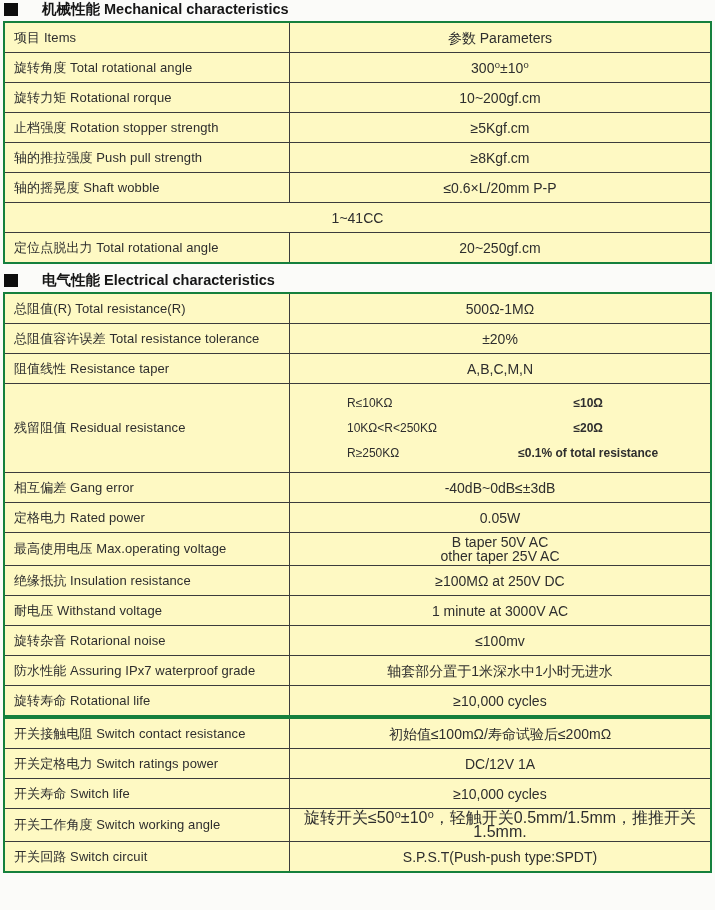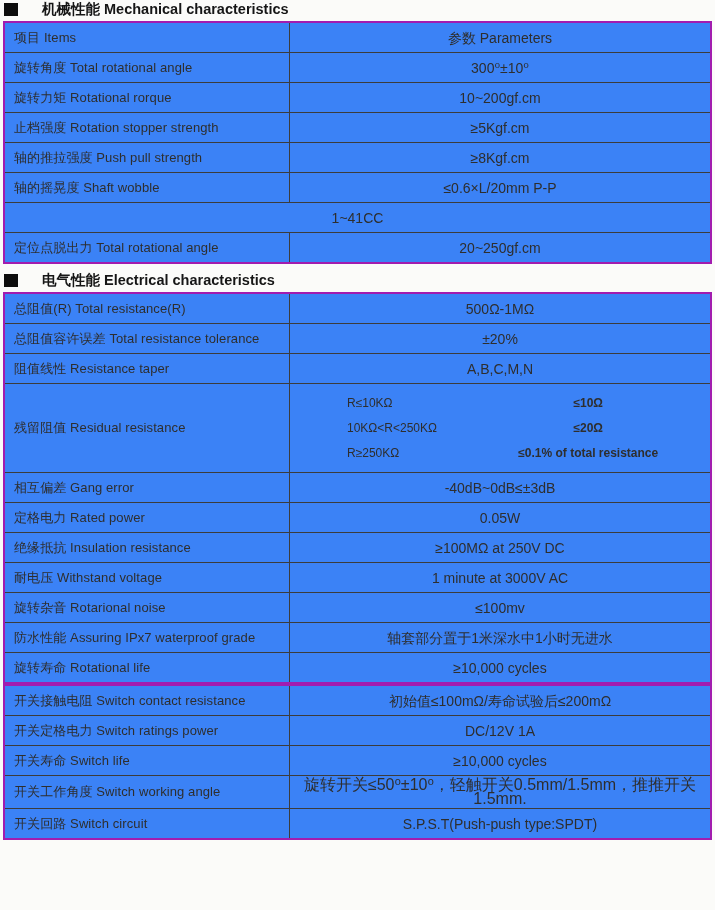--- a/index.html
+++ b/index.html
@@ -29,22 +29,22 @@
     height: 17px;
   }
   .section-title.spaced { margin-top: 8px; }
   .bullet-square {
     width: 14px;
     height: 13px;
     background: #0d0d0d;
     flex: 0 0 auto;
   }
   .tbl {
-    border: 2px solid #a21caf;
-    background: #3b82f6;
+    border: 2px solid #15803d;
+    background: #fef9c3;
   }
   .row {
     display: flex;
     align-items: stretch;
     min-height: 29px;
     border-top: 1px solid #3c3c3c;
   }
   .row:first-child { border-top: none; }
   .row.tall { min-height: 88px; }
   .cell-item {
@@ -174,20 +174,25 @@
     </div>
     <div class="row">
       <div class="cell-item">相互偏差 Gang error</div>
       <div class="cell-value">-40dB~0dB≤±3dB</div>
     </div>
     <div class="row">
       <div class="cell-item">定格电力 Rated power</div>
       <div class="cell-value">0.05W</div>
     </div>
     <div class="row">
+      <div class="cell-item">最高使用电压 Max.operating voltage</div>
+      <div class="cell-value">B taper 50V AC
+other taper 25V AC</div>
+    </div>
+    <div class="row">
       <div class="cell-item">绝缘抵抗 Insulation resistance</div>
       <div class="cell-value">≥100MΩ at 250V DC</div>
     </div>
     <div class="row">
       <div class="cell-item">耐电压 Withstand voltage</div>
       <div class="cell-value">1 minute at 3000V AC</div>
     </div>
     <div class="row">
       <div class="cell-item">旋转杂音 Rotarional noise</div>
       <div class="cell-value">≤100mv</div>

